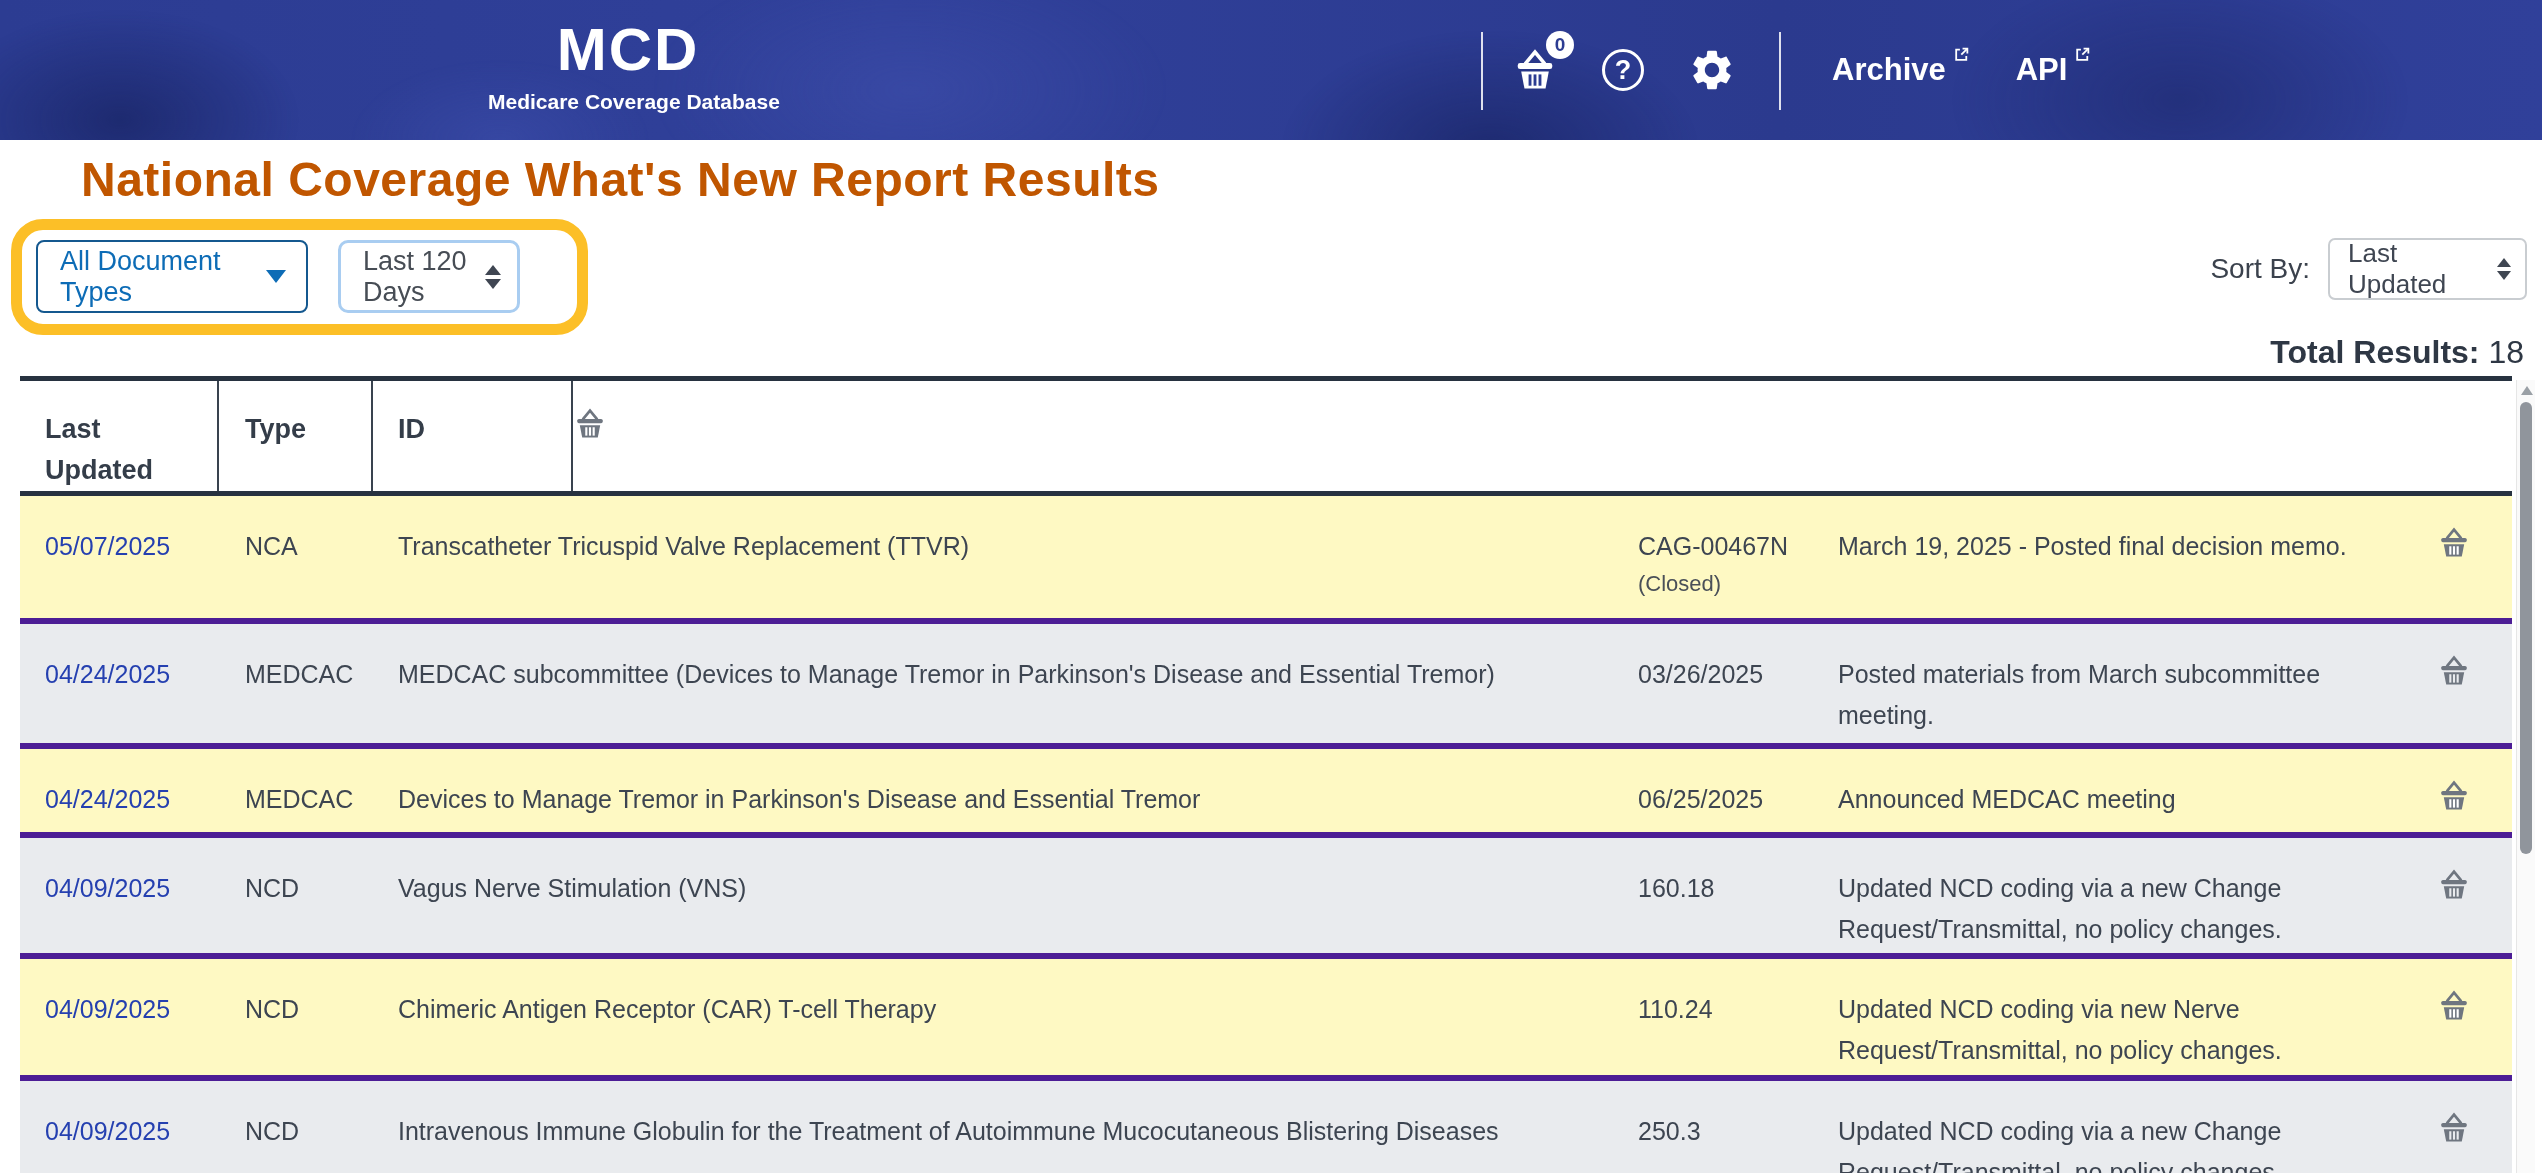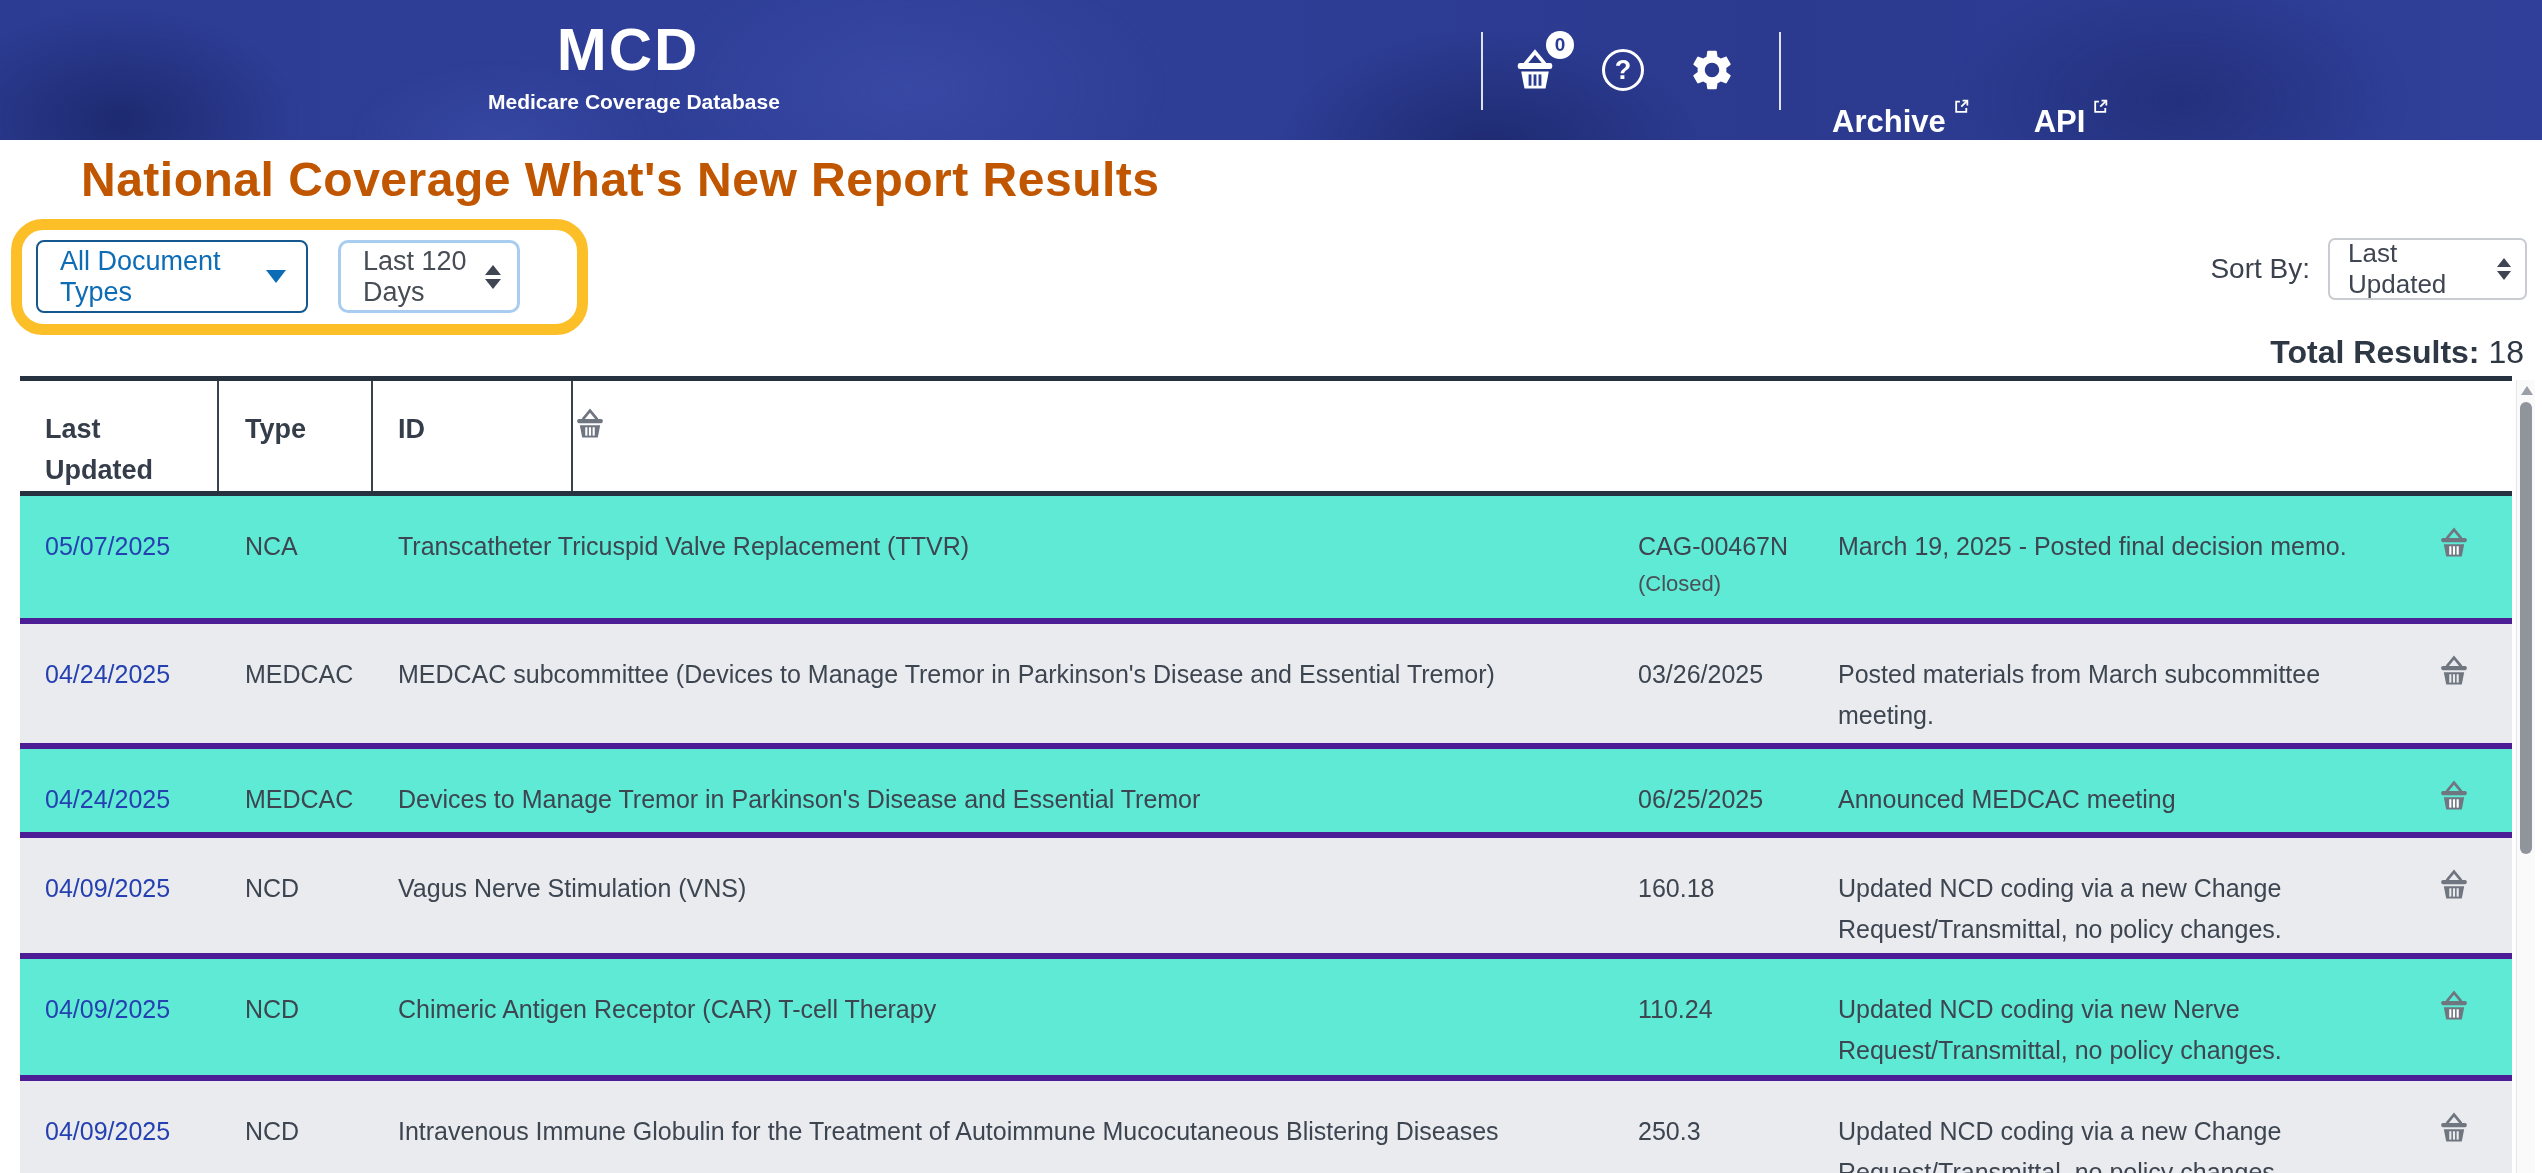--- a/index.html
+++ b/index.html
@@ -29,21 +29,21 @@
   .d1 { left:1481px; } .d2 { left:1779px; }
 
   .hdr-icons { position:absolute; left:1512px; top:0; height:140px; display:flex; align-items:center; gap:44px; }
   .icon-btn { position:relative; cursor:pointer; display:flex; align-items:center; justify-content:center; }
   .basket-badge { position:absolute; right:-16px; top:-16px; width:28px; height:28px; border-radius:50%;
                   background:#fff; color:#2c3c92; font-size:19px; font-weight:bold;
                   display:flex; align-items:center; justify-content:center; }
   .help-circle { width:42px; height:42px; border:3.5px solid #fff; border-radius:50%; color:#fff;
                  font-size:27px; font-weight:bold; display:flex; align-items:center; justify-content:center; }
 
-  .hdr-links { position:absolute; left:1832px; top:0; height:140px; display:flex; align-items:flex-end; gap:64px; }
+  .hdr-links { position:absolute; left:1832px; top:0; height:140px; display:flex; align-items:center; gap:46px; }
   .hdr-link { color:#fff; font-size:31px; font-weight:bold; cursor:pointer; display:flex; align-items:flex-start; gap:7px; }
   .ext-ico { margin-top:-6px; }
 
   
   .page-title { position:absolute; left:33px; top:152px; font-size:48px; font-weight:700; color:#c05600; letter-spacing:.5px;margin-left:48px; }
 
   
   .highlight-ring { position:absolute; left:11px; top:219px; width:577px; height:116px;
                     border:11px solid #fcbf27; border-radius:32px; pointer-events:none; z-index:5; }
   .dd-doc { position:absolute; left:36px; top:240px; width:272px; height:73px; background:#fff;
@@ -67,21 +67,21 @@
   .dd-sort-label { color:#3f4652; font-size:26px; flex:1; }
   .dd-sort .tri-up { border-left-width:7px; border-right-width:7px; border-bottom-width:9px; }
   .dd-sort .tri-dn { border-left-width:7px; border-right-width:7px; border-top-width:9px; }
 
   .totals { position:absolute; right:18px; top:334px; font-size:32px; color:#2e3744; }
   .totals b { font-weight:bold; }
 
   
   .tbl { position:absolute; left:20px; top:376px; width:2492px; border-top:5px solid #273240; }
   .thead { display:flex; min-height:89px; border-bottom:5px solid #273240; background:#fff; }
-  .trow { display:flex; background:#5eead4; }
+  .trow { display:flex; background:#fef9c3; }
   .trow + .trow { border-top:6px solid #4c1d95; }
   .trow.stripe { background:#e9ebee; }
   .cell { padding-top:30px; font-size:25px; line-height:41px; }
   .c1 { width:199px; padding-left:25px; padding-right:10px; }
   .c2 { width:154px; padding-left:26px; padding-right:10px; }
   .c3 { width:1240px; padding-left:25px; padding-right:10px; white-space:nowrap; }
   .c4 { width:200px; padding-left:25px; padding-right:10px; }
   .c5 { width:624px; padding-left:25px; padding-right:80px; }
   .c6 { width:75px; display:flex; justify-content:flex-start; padding-top:30px; }
   .thead .cell { font-weight:bold; font-size:27px; color:#343d49; padding-top:28px; }

